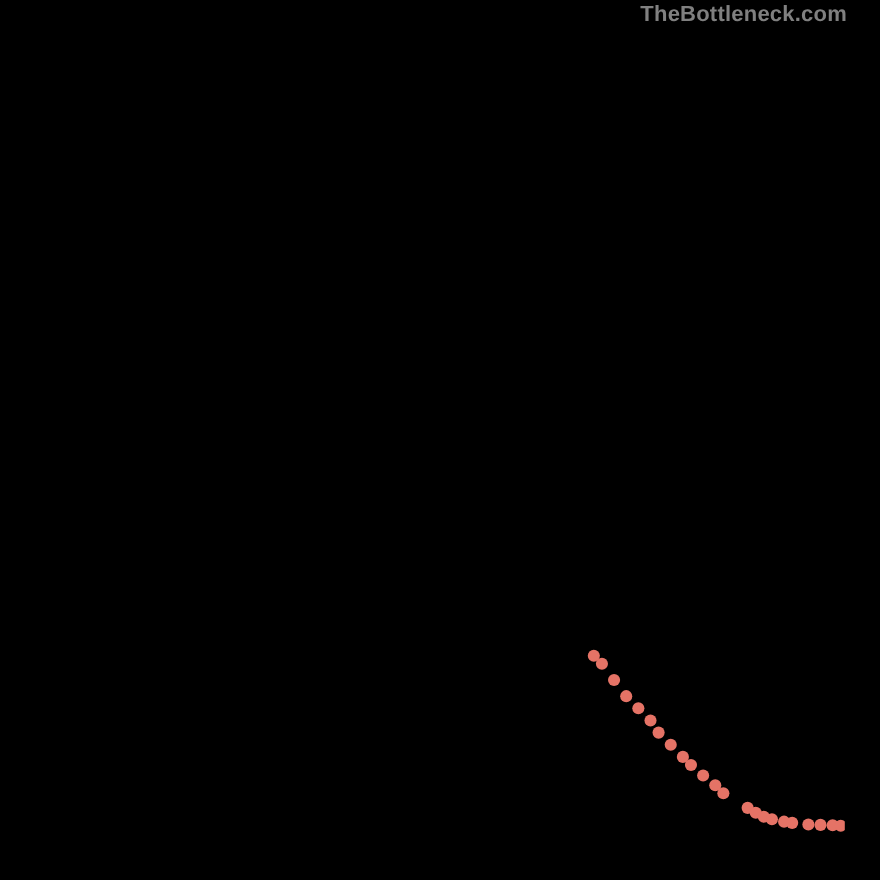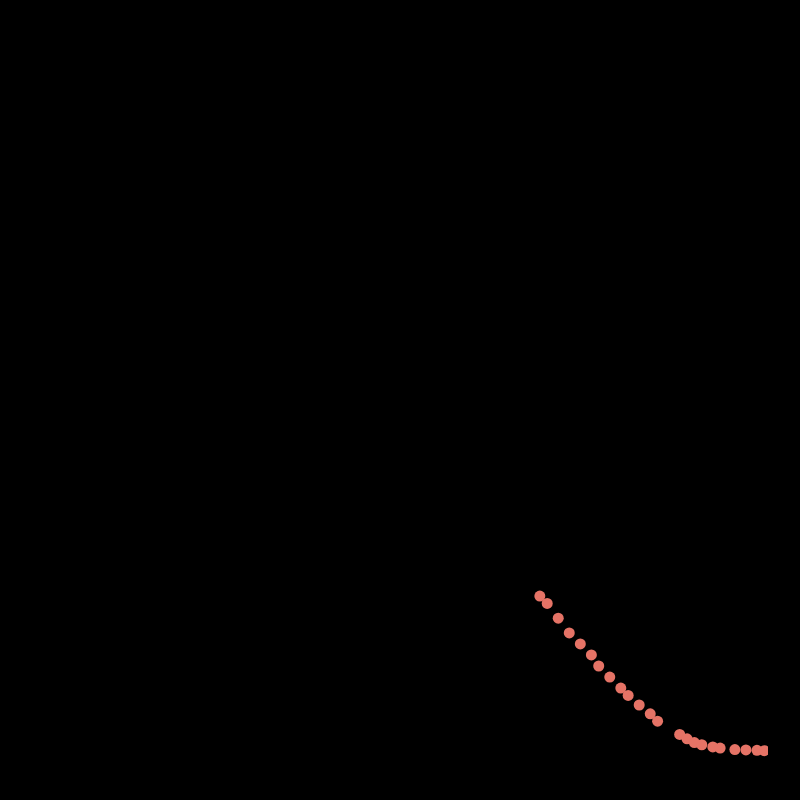--- a/index.html
+++ b/index.html
@@ -41,20 +41,21 @@
     font-size: 20px;
     font-weight: 600;
     letter-spacing: 0.2px;
     pointer-events: none;
   }
 </style>
 </head>
 <body>
 
 <div class="stage">
+  <div class="watermark">TheBottleneck.com</div>
 
   <svg class="plot" viewBox="0 0 736 736" preserveAspectRatio="none">
     <defs>
       <linearGradient id="grad" x1="0" y1="0" x2="0" y2="1">
           <stop offset="0%" stop-color="#ff1744"></stop>
           <stop offset="10%" stop-color="#ff2f3f"></stop>
           <stop offset="25%" stop-color="#ff632f"></stop>
           <stop offset="40%" stop-color="#ff9a1f"></stop>
           <stop offset="55.00000000000001%" stop-color="#ffd21f"></stop>
           <stop offset="75%" stop-color="#fff43f"></stop>

